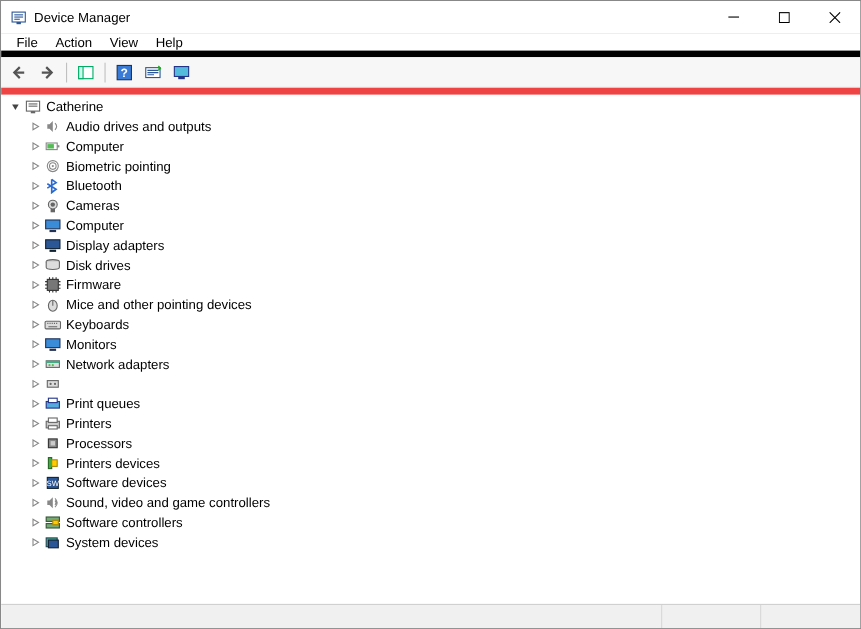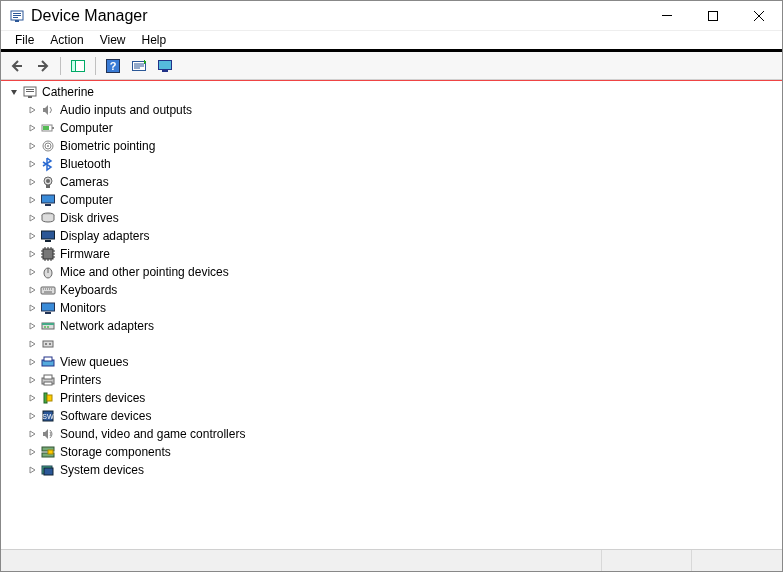--- a/index.html
+++ b/index.html
@@ -1,27 +1,27 @@
 <!DOCTYPE html>
 <html><head>
 <meta charset="utf-8">
 <style>
   * { box-sizing: border-box; margin: 0; padding: 0; }
   body { font-family: "Segoe UI", Tahoma, sans-serif; font-size: 12px; background: #fff; width: 783px; height: 572px; overflow: hidden; border: 1px solid #888; display: flex; flex-direction: column; }
   .titlebar { height: 30px; display: flex; align-items: center; padding: 0 0 0 8px; background: #fff; border-bottom: 1px solid #eee; }
   .titlebar .ticon { width: 16px; height: 16px; margin-right: 6px; display:flex; align-items:center; justify-content:center;}
-  .titlebar .title { flex: 0 0 auto; font-size: 16px; }
+  .titlebar .title { flex: 0 0 auto; font-size: 12px; }
   .titlebar .spacer { flex: 1; }
   .titlebar .wbtn { width: 46px; height: 30px; display: flex; align-items: center; justify-content: center; }
-  .menubar { height: 21px; display: flex; align-items: center; padding: 0 6px; background: #fff; border-bottom: 3px solid #000000; }
+  .menubar { height: 21px; display: flex; align-items: center; padding: 0 6px; background: #fff; border-bottom: 6px solid #000000; }
   .menubar .mitem { padding: 2px 8px; font-size: 12px; }
   .toolbar { height: 28px; display: flex; align-items: center; padding: 2px 4px; background: #f7f7f7; border-bottom: 1px solid #d0d0d0; gap: 2px; }
   .tbtn { width: 24px; height: 22px; display:flex; align-items:center; justify-content:center; border: 1px solid transparent; border-radius:2px; }
   .tsep { width:1px; height:18px; background:#c0c0c0; margin: 0 3px;}
-  .content { flex:1; display:flex; flex-direction:column; overflow:hidden; border-top:1px solid #ef4444; position:relative; background:#fff;}
+  .content { flex:1; display:flex; flex-direction:column; overflow:hidden; border-top:6px solid #ef4444; position:relative; background:#fff;}
   .tree { flex:1; overflow-y:auto; overflow-x:hidden; padding: 2px 0 2px 2px; font-size:12px; }
   .node { display:flex; align-items:center; height:18px; line-height:18px; white-space:nowrap; }
   .twist { width:14px; display:flex; align-items:center; justify-content:center; color:#666; }
   .nicon { width:16px; height:16px; margin: 0 4px 0 1px; display:flex; align-items:center; justify-content:center; }
   .root { padding-left: 4px; }
   .child { padding-left: 22px; }
   .statusbar { height: 22px; border-top: 1px solid #d0d0d0; background: #f0f0f0; display:flex; }
   .statusbar > div { border-right: 1px solid #d8d8d8; height:100%; }
   .sb1 { flex:1; } .sb2 { width:90px;} .sb3 { width:90px; border-right:none !important;}
   
@@ -134,21 +134,21 @@
           <svg width="10" height="10" viewBox="0 0 10 10">
             <path d="M3 2 L8 5 L3 8 Z" fill="none" stroke="#888"></path>
           </svg>
         </span>
         <span class="nicon">
           <svg width="16" height="16" viewBox="0 0 16 16">
             <path d="M3 6 h2 l3 -3 v10 l-3 -3 h-2 z" fill="#888"></path>
             <path d="M10 5 q3 3 0 6" fill="none" stroke="#888"></path>
           </svg>
         </span>
-        <span>Audio inputs and outputs</span>
+        <span>Audio drives and outputs</span>
       </div>
       <div class="node child">
         <span class="twist">
           <svg width="10" height="10" viewBox="0 0 10 10">
             <path d="M3 2 L8 5 L3 8 Z" fill="none" stroke="#888"></path>
           </svg>
         </span>
         <span class="nicon">
           <svg width="16" height="16" viewBox="0 0 16 16">
             <rect x="2" y="5" width="10" height="6" fill="#fff" stroke="#888"></rect>
@@ -216,39 +216,39 @@
         <span>Computer</span>
       </div>
       <div class="node child">
         <span class="twist">
           <svg width="10" height="10" viewBox="0 0 10 10">
             <path d="M3 2 L8 5 L3 8 Z" fill="none" stroke="#888"></path>
           </svg>
         </span>
         <span class="nicon">
           <svg width="16" height="16" viewBox="0 0 16 16">
+            <rect x="1.5" y="3" width="13" height="8" fill="#2b5797" stroke="#123"></rect>
+            <rect x="5" y="12" width="6" height="2" fill="#123"></rect>
+          </svg>
+        </span>
+        <span>Display adapters</span>
+      </div>
+      <div class="node child">
+        <span class="twist">
+          <svg width="10" height="10" viewBox="0 0 10 10">
+            <path d="M3 2 L8 5 L3 8 Z" fill="none" stroke="#888"></path>
+          </svg>
+        </span>
+        <span class="nicon">
+          <svg width="16" height="16" viewBox="0 0 16 16">
             <ellipse cx="8" cy="5" rx="6" ry="2" fill="#ccc" stroke="#666"></ellipse>
             <path d="M2 5 v5 a6 2 0 0 0 12 0 v-5" fill="#ddd" stroke="#666"></path>
           </svg>
         </span>
         <span>Disk drives</span>
-      </div>
-      <div class="node child">
-        <span class="twist">
-          <svg width="10" height="10" viewBox="0 0 10 10">
-            <path d="M3 2 L8 5 L3 8 Z" fill="none" stroke="#888"></path>
-          </svg>
-        </span>
-        <span class="nicon">
-          <svg width="16" height="16" viewBox="0 0 16 16">
-            <rect x="1.5" y="3" width="13" height="8" fill="#2b5797" stroke="#123"></rect>
-            <rect x="5" y="12" width="6" height="2" fill="#123"></rect>
-          </svg>
-        </span>
-        <span>Display adapters</span>
       </div>
       <div class="node child">
         <span class="twist">
           <svg width="10" height="10" viewBox="0 0 10 10">
             <path d="M3 2 L8 5 L3 8 Z" fill="none" stroke="#888"></path>
           </svg>
         </span>
         <span class="nicon">
           <svg width="16" height="16" viewBox="0 0 16 16">
             <rect x="3" y="3" width="10" height="10" fill="#777" stroke="#333"></rect>
@@ -334,21 +334,21 @@
           <svg width="10" height="10" viewBox="0 0 10 10">
             <path d="M3 2 L8 5 L3 8 Z" fill="none" stroke="#888"></path>
           </svg>
         </span>
         <span class="nicon">
           <svg width="16" height="16" viewBox="0 0 16 16">
             <rect x="2" y="6" width="12" height="6" fill="#5ad" stroke="#238"></rect>
             <rect x="4" y="3" width="8" height="4" fill="#fff" stroke="#238"></rect>
           </svg>
         </span>
-        <span>View queues</span>
+        <span>Print queues</span>
       </div>
       <div class="node child">
         <span class="twist">
           <svg width="10" height="10" viewBox="0 0 10 10">
             <path d="M3 2 L8 5 L3 8 Z" fill="none" stroke="#888"></path>
           </svg>
         </span>
         <span class="nicon">
           <svg width="16" height="16" viewBox="0 0 16 16">
             <rect x="2" y="6" width="12" height="6" fill="#ccc" stroke="#666"></rect>
@@ -359,20 +359,34 @@
         <span>Printers</span>
       </div>
       <div class="node child">
         <span class="twist">
           <svg width="10" height="10" viewBox="0 0 10 10">
             <path d="M3 2 L8 5 L3 8 Z" fill="none" stroke="#888"></path>
           </svg>
         </span>
         <span class="nicon">
           <svg width="16" height="16" viewBox="0 0 16 16">
+            <rect x="4" y="4" width="8" height="8" fill="#888" stroke="#333"></rect>
+            <rect x="6" y="6" width="4" height="4" fill="#ccc"></rect>
+          </svg>
+        </span>
+        <span>Processors</span>
+      </div>
+      <div class="node child">
+        <span class="twist">
+          <svg width="10" height="10" viewBox="0 0 10 10">
+            <path d="M3 2 L8 5 L3 8 Z" fill="none" stroke="#888"></path>
+          </svg>
+        </span>
+        <span class="nicon">
+          <svg width="16" height="16" viewBox="0 0 16 16">
             <rect x="4" y="3" width="3" height="10" fill="#4a4" stroke="#262"></rect>
             <rect x="7" y="5" width="5" height="6" fill="#fc0" stroke="#a80"></rect>
           </svg>
         </span>
         <span>Printers devices</span>
       </div>
       <div class="node child">
         <span class="twist">
           <svg width="10" height="10" viewBox="0 0 10 10">
             <path d="M3 2 L8 5 L3 8 Z" fill="none" stroke="#888"></path>
@@ -406,21 +420,21 @@
             <path d="M3 2 L8 5 L3 8 Z" fill="none" stroke="#888"></path>
           </svg>
         </span>
         <span class="nicon">
           <svg width="16" height="16" viewBox="0 0 16 16">
             <rect x="2" y="3" width="12" height="4" fill="#7a7" stroke="#353"></rect>
             <rect x="2" y="9" width="12" height="4" fill="#7a7" stroke="#353"></rect>
             <rect x="8" y="6" width="5" height="4" fill="#fc0" stroke="#a80"></rect>
           </svg>
         </span>
-        <span>Storage components</span>
+        <span>Software controllers</span>
       </div>
       <div class="node child">
         <span class="twist">
           <svg width="10" height="10" viewBox="0 0 10 10">
             <path d="M3 2 L8 5 L3 8 Z" fill="none" stroke="#888"></path>
           </svg>
         </span>
         <span class="nicon">
           <svg width="16" height="16" viewBox="0 0 16 16">
             <rect x="2" y="4" width="10" height="8" fill="#4a8" stroke="#245"></rect>

